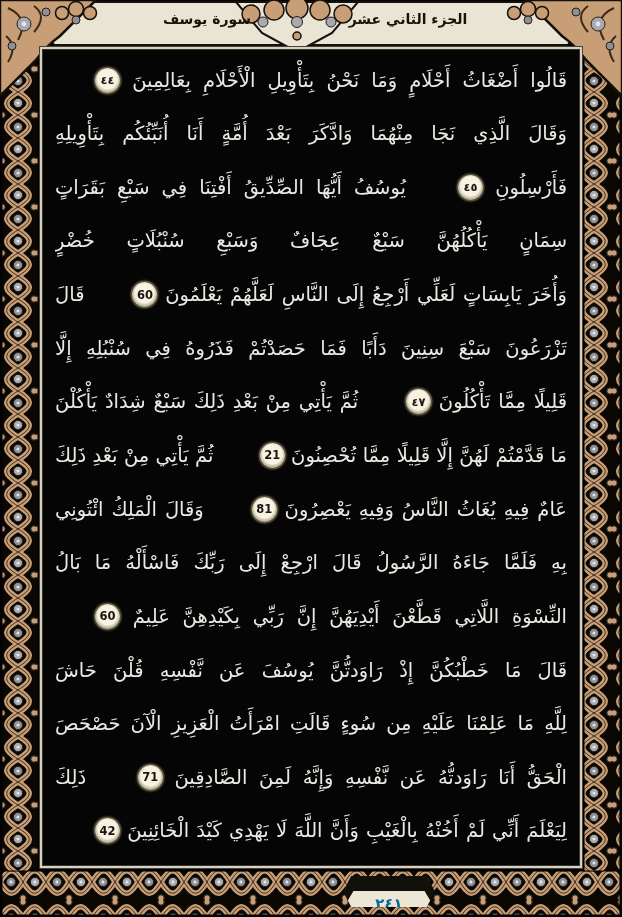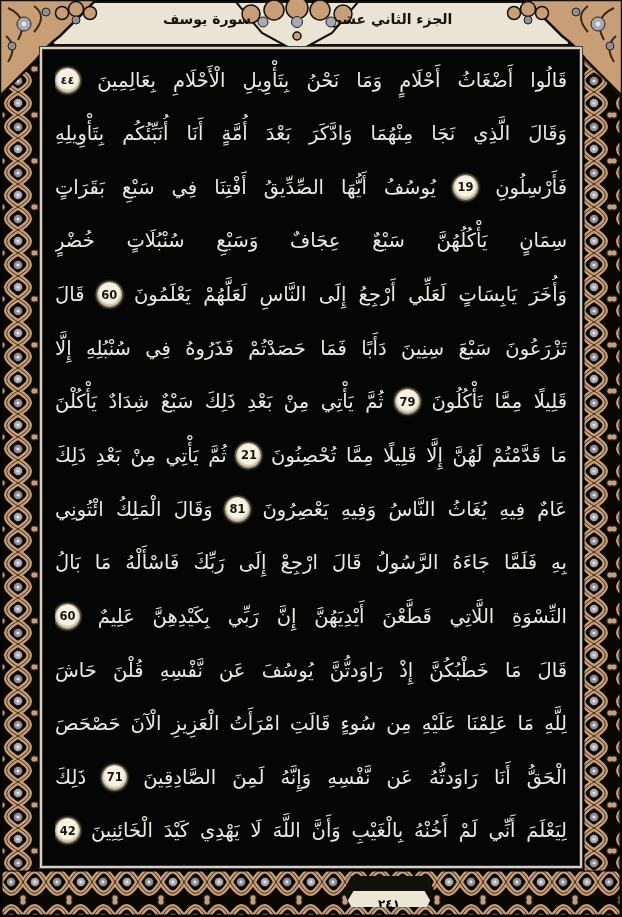--- a/index.html
+++ b/index.html
@@ -13,21 +13,21 @@
   .border-art{position:absolute;left:0;top:0;z-index:1;}
   
   .hdr-title{
     position:absolute;top:11px;z-index:3;
     transform:translateX(-50%);
     color:#17130a;font-size:14px;font-weight:bold;
     white-space:nowrap;direction:rtl;
     letter-spacing:0;
     text-align:right;
   }
-  .hdr-title.juz{left:393px;}
+  .hdr-title.juz{left:408px;}
   .hdr-title.surah{left:207px;}
   
   .text-panel{
     position:absolute;z-index:2;
     left:40px;top:47px;width:542px;height:821px;
     box-sizing:border-box;
     background:#050505;
     border:2px solid #d6d1c2;
     box-shadow:0 0 0 1px #474236, inset 0 0 0 1px #3a362c;
     padding:6px 13px 10px 13px;
@@ -43,35 +43,36 @@
     text-rendering:optimizeLegibility;
   }
   .qword{flex:0 0 auto;white-space:nowrap;}
   .verse-badge{
     flex:0 0 auto;
     width:25px;height:25px;border-radius:50%;
     display:inline-flex;align-items:center;justify-content:center;
     background:radial-gradient(circle at 50% 45%, #f7f2e2 0 52%, #cfc7ad 62%, #a89f83 78%, #e6e0cc 100%);
     color:#191510;font-size:11.5px;font-weight:bold;
     box-shadow:0 0 0 1.5px #55503f, 0 0 0 3px #14110b;
+    margin-left:40px;
   }
   
   .cart-outer{
     position:absolute;z-index:3;
     left:343px;top:876px;width:92px;height:31px;
     background:#11100b;
     clip-path:polygon(9% 0,91% 0,100% 50%,91% 100%,9% 100%,0 50%);
     display:flex;align-items:center;justify-content:center;
   }
   .cart-inner{
     width:86px;height:26px;
     background:#ece6d4;
     clip-path:polygon(9% 0,91% 0,100% 50%,91% 100%,9% 100%,0 50%);
     display:flex;align-items:center;justify-content:center;
-    color:#000000;font-size:12px;font-weight:bold;letter-spacing:3px;
+    color:#0369a1;font-size:15px;font-weight:bold;letter-spacing:3px;
     direction:rtl;
     margin-top:24px;
   }
 </style>
 </head>
 <body>
 
 <div class="page">
 
   <svg class="border-art" width="622" height="917" viewBox="0 0 622 917">
@@ -186,21 +187,21 @@
         <span class="qword">مِنْهُمَا</span>
         <span class="qword">وَادَّكَرَ</span>
         <span class="qword">بَعْدَ</span>
         <span class="qword">أُمَّةٍ</span>
         <span class="qword">أَنَا</span>
         <span class="qword">أُنَبِّئُكُم</span>
         <span class="qword">بِتَأْوِيلِهِ</span>
       </div>
       <div class="quran-line">
         <span class="qword">فَأَرْسِلُونِ</span>
-        <span class="verse-badge">19</span>
+        <span class="verse-badge">٤٥</span>
         <span class="qword">يُوسُفُ</span>
         <span class="qword">أَيُّهَا</span>
         <span class="qword">الصِّدِّيقُ</span>
         <span class="qword">أَفْتِنَا</span>
         <span class="qword">فِي</span>
         <span class="qword">سَبْعِ</span>
         <span class="qword">بَقَرَاتٍ</span>
       </div>
       <div class="quran-line">
         <span class="qword">سِمَانٍ</span>
@@ -232,21 +233,21 @@
         <span class="qword">حَصَدْتُمْ</span>
         <span class="qword">فَذَرُوهُ</span>
         <span class="qword">فِي</span>
         <span class="qword">سُنْبُلِهِ</span>
         <span class="qword">إِلَّا</span>
       </div>
       <div class="quran-line">
         <span class="qword">قَلِيلًا</span>
         <span class="qword">مِمَّا</span>
         <span class="qword">تَأْكُلُونَ</span>
-        <span class="verse-badge">79</span>
+        <span class="verse-badge">٤٧</span>
         <span class="qword">ثُمَّ</span>
         <span class="qword">يَأْتِي</span>
         <span class="qword">مِنْ</span>
         <span class="qword">بَعْدِ</span>
         <span class="qword">ذَلِكَ</span>
         <span class="qword">سَبْعٌ</span>
         <span class="qword">شِدَادٌ</span>
         <span class="qword">يَأْكُلْنَ</span>
       </div>
       <div class="quran-line">

